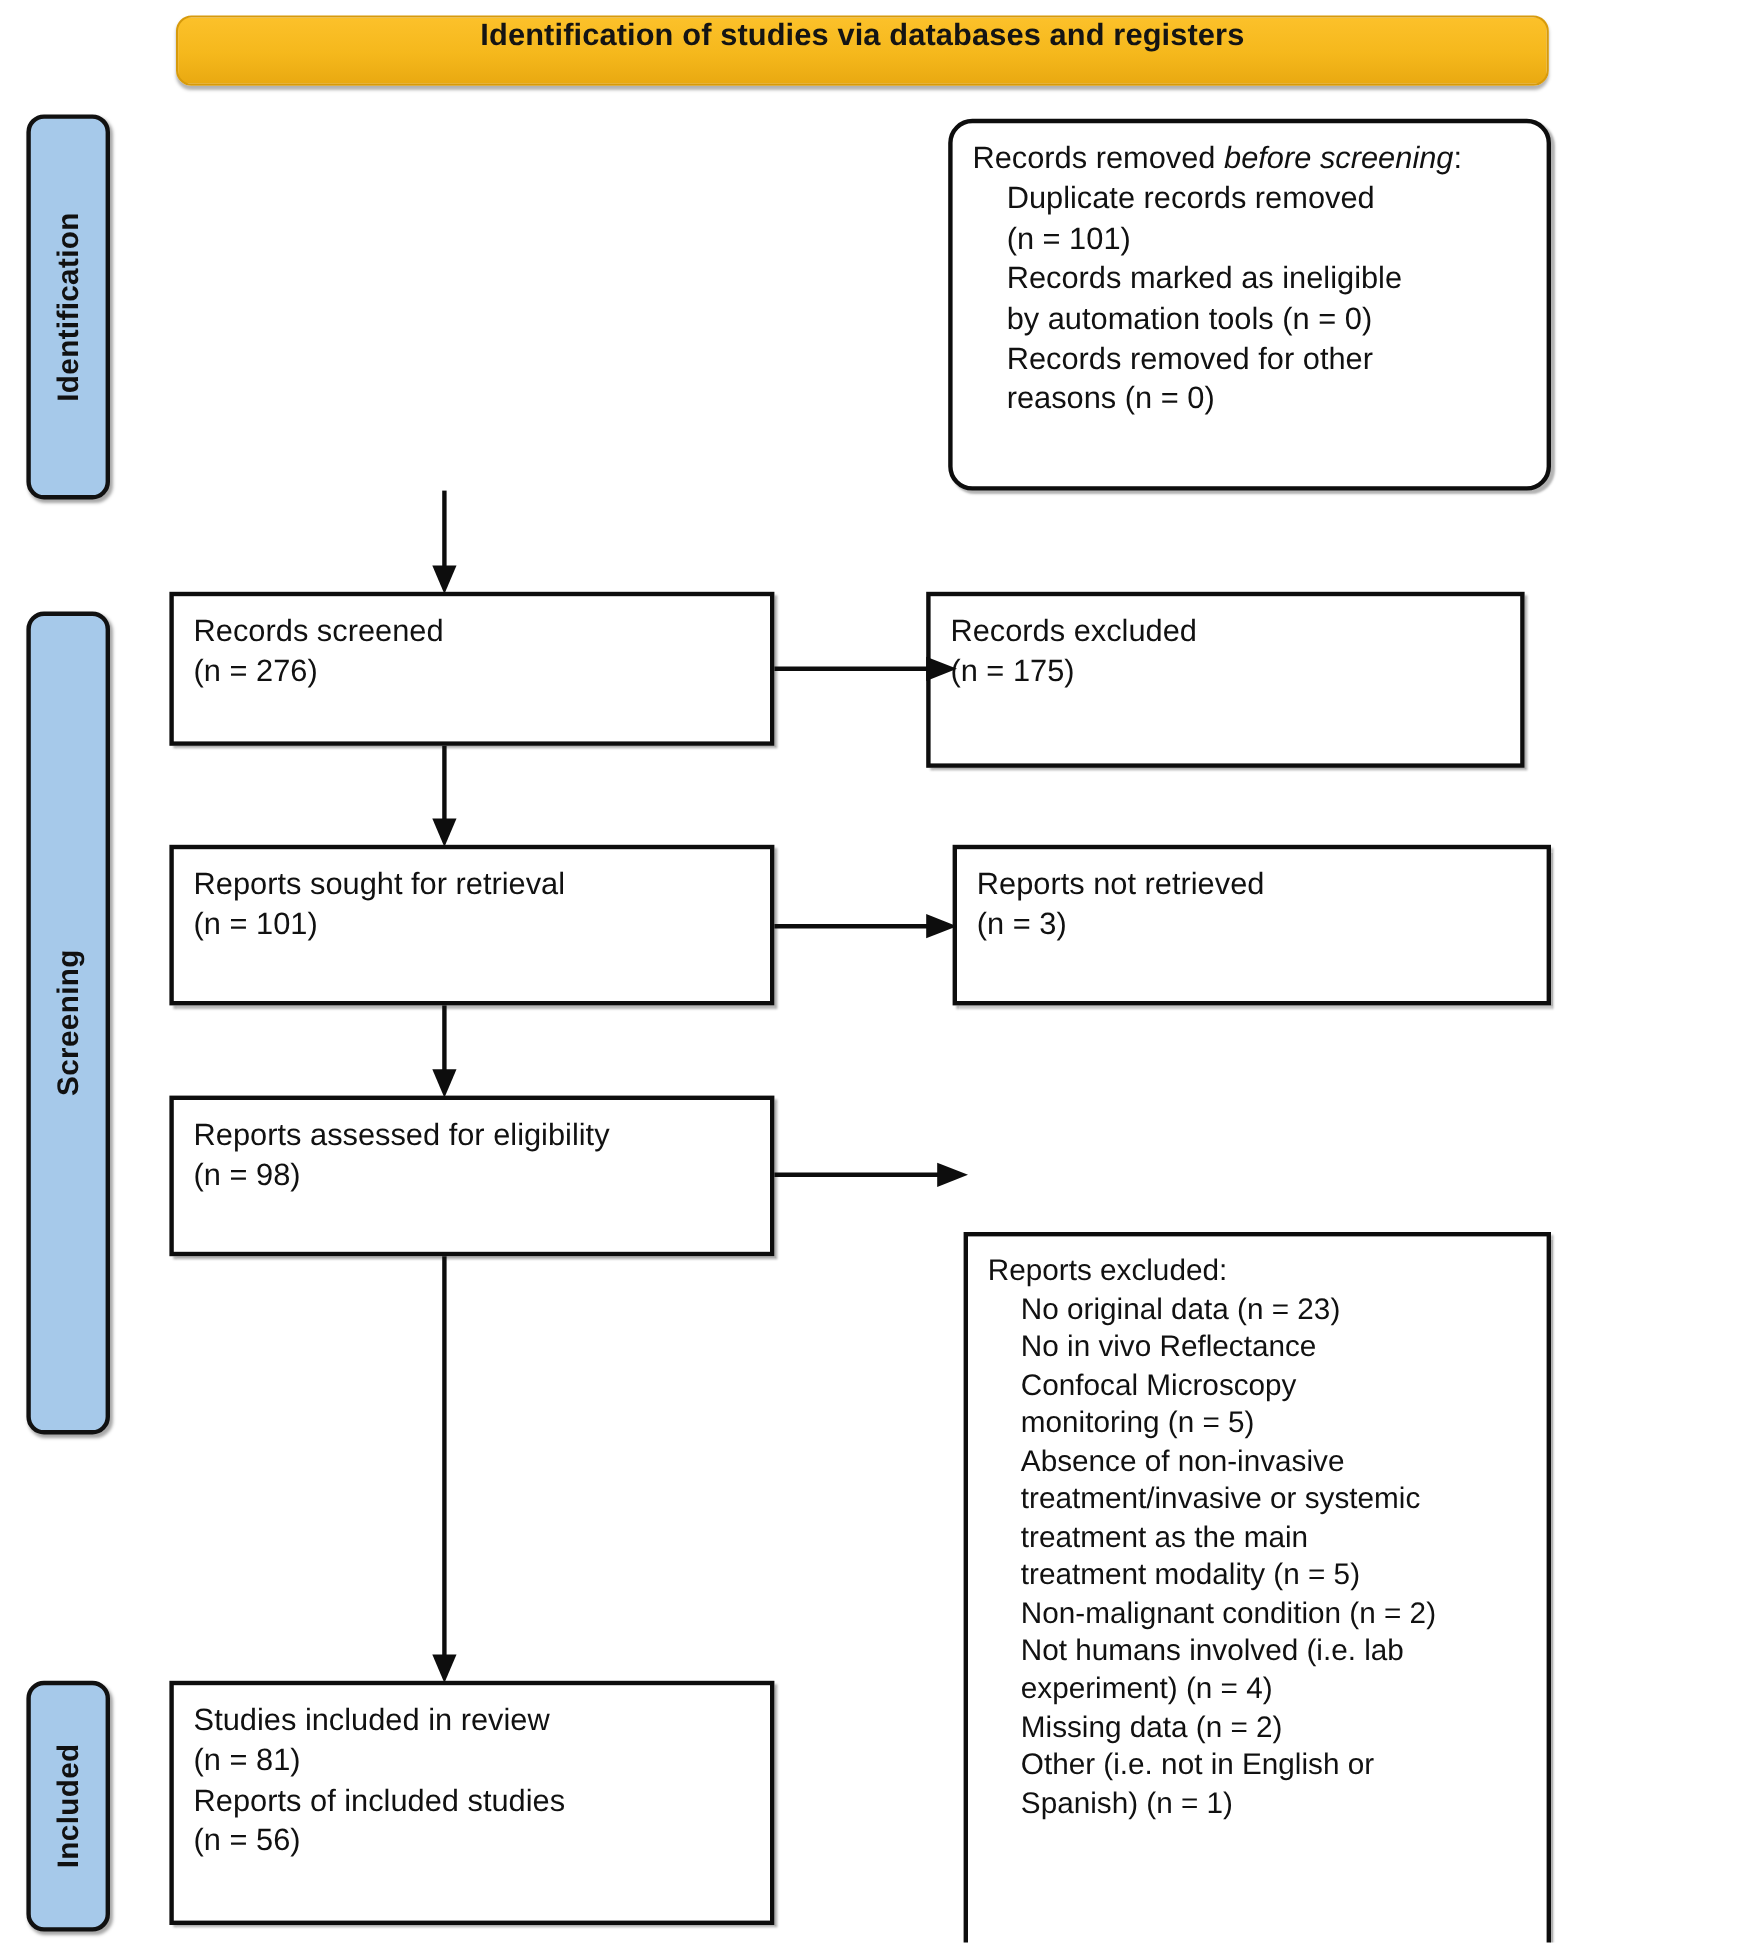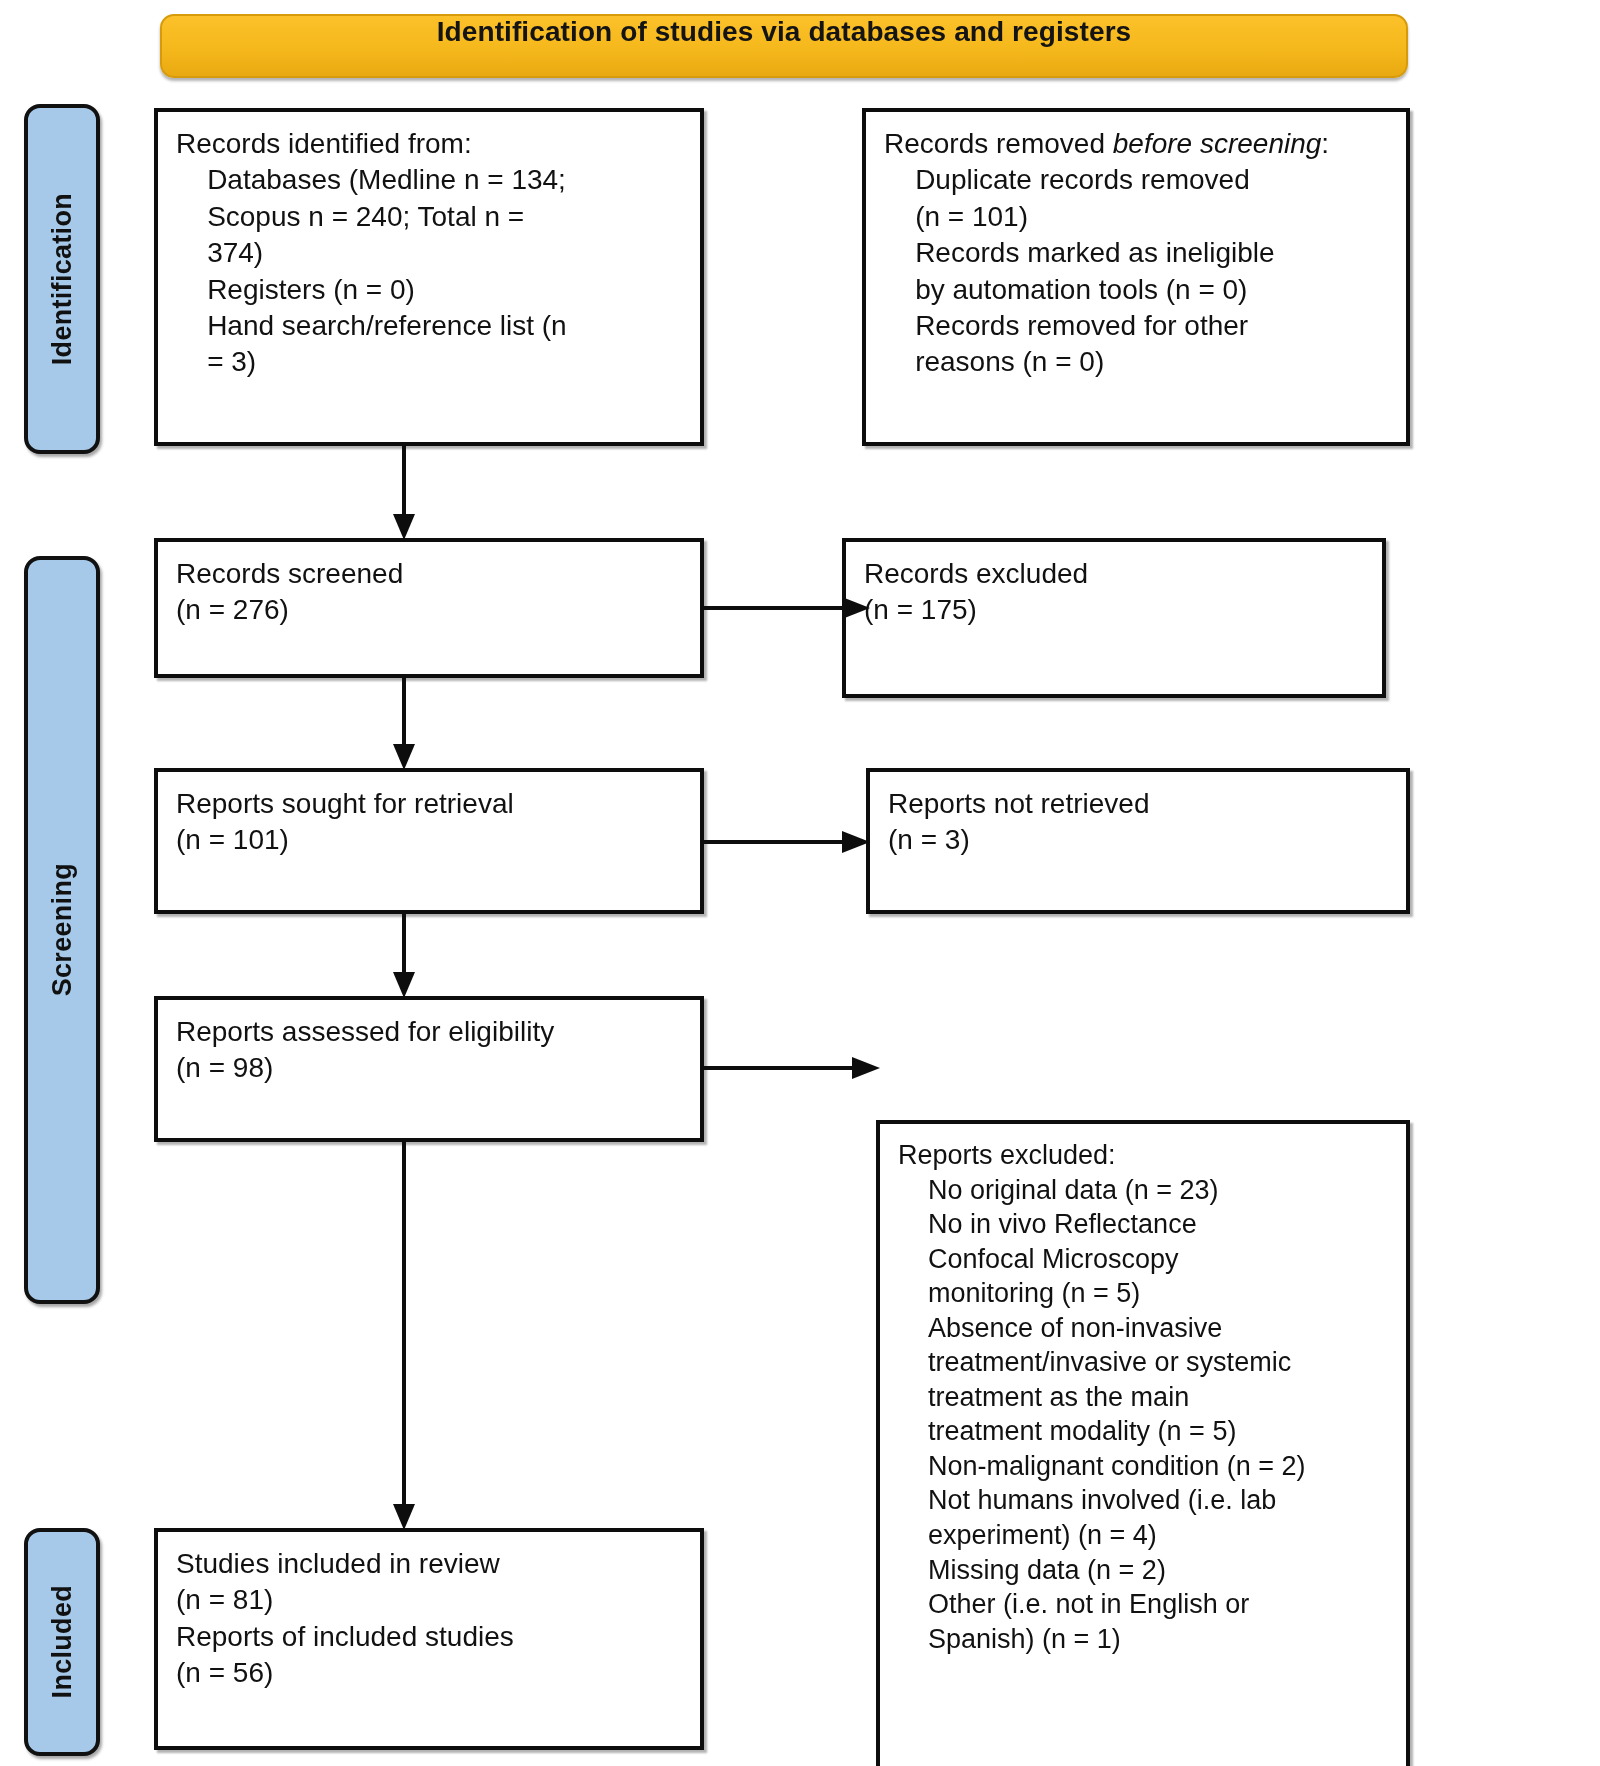--- a/index.html
+++ b/index.html
@@ -83,21 +83,21 @@
   .flow-box .btext em { font-style: italic; }
 
   
   #box-identified        { left: 154px; top: 108px;  width: 550px; height: 338px; }
   #box-screened          { left: 154px; top: 538px;  width: 550px; height: 140px; }
   #box-sought            { left: 154px; top: 768px;  width: 550px; height: 146px; }
   #box-assessed          { left: 154px; top: 996px;  width: 550px; height: 146px; }
   #box-included          { left: 154px; top: 1528px; width: 550px; height: 222px; }
 
   
-  #box-removed           { left: 862px; top: 108px;  width: 548px; height: 338px; }
+  #box-removed           { left: 862px; top: 108px;  width: 548px; height: 338px; border-radius: 22px; }
   #box-records-excluded  { left: 842px; top: 538px;  width: 544px; height: 160px; }
   #box-not-retrieved     { left: 866px; top: 768px;  width: 544px; height: 146px; }
   #box-reports-excluded  { left: 876px; top: 1120px; width: 534px; height: 755px; }
 
   #box-reports-excluded .btext { font-size: 27px; line-height: 1.28; }
 
   
   .conn { position: absolute; }
   .conn svg { display: block; overflow: visible; }
 
@@ -122,29 +122,20 @@
   <div class="stage-bar" id="stage-identification">
     <span>Identification</span>
   </div>
   <div class="stage-bar" id="stage-screening">
     <span>Screening</span>
   </div>
   <div class="stage-bar" id="stage-included">
     <span>Included</span>
   </div>
 
-  <div class="flow-box" id="box-identified">
-    <div class="btext">Records identified from:
-    Databases (Medline n = 134;
-    Scopus n = 240; Total n =
-    374)
-    Registers (n = 0)
-    Hand search/reference list (n
-    = 3)</div>
-  </div>
 
   <div class="flow-box" id="box-removed">
     <div class="btext"><span>Records removed </span><em>before screening</em><span>:</span></div>
     <div class="btext">    Duplicate records removed
     (n = 101)
     Records marked as ineligible
     by automation tools (n = 0)
     Records removed for other
     reasons (n = 0)</div>
   </div>

